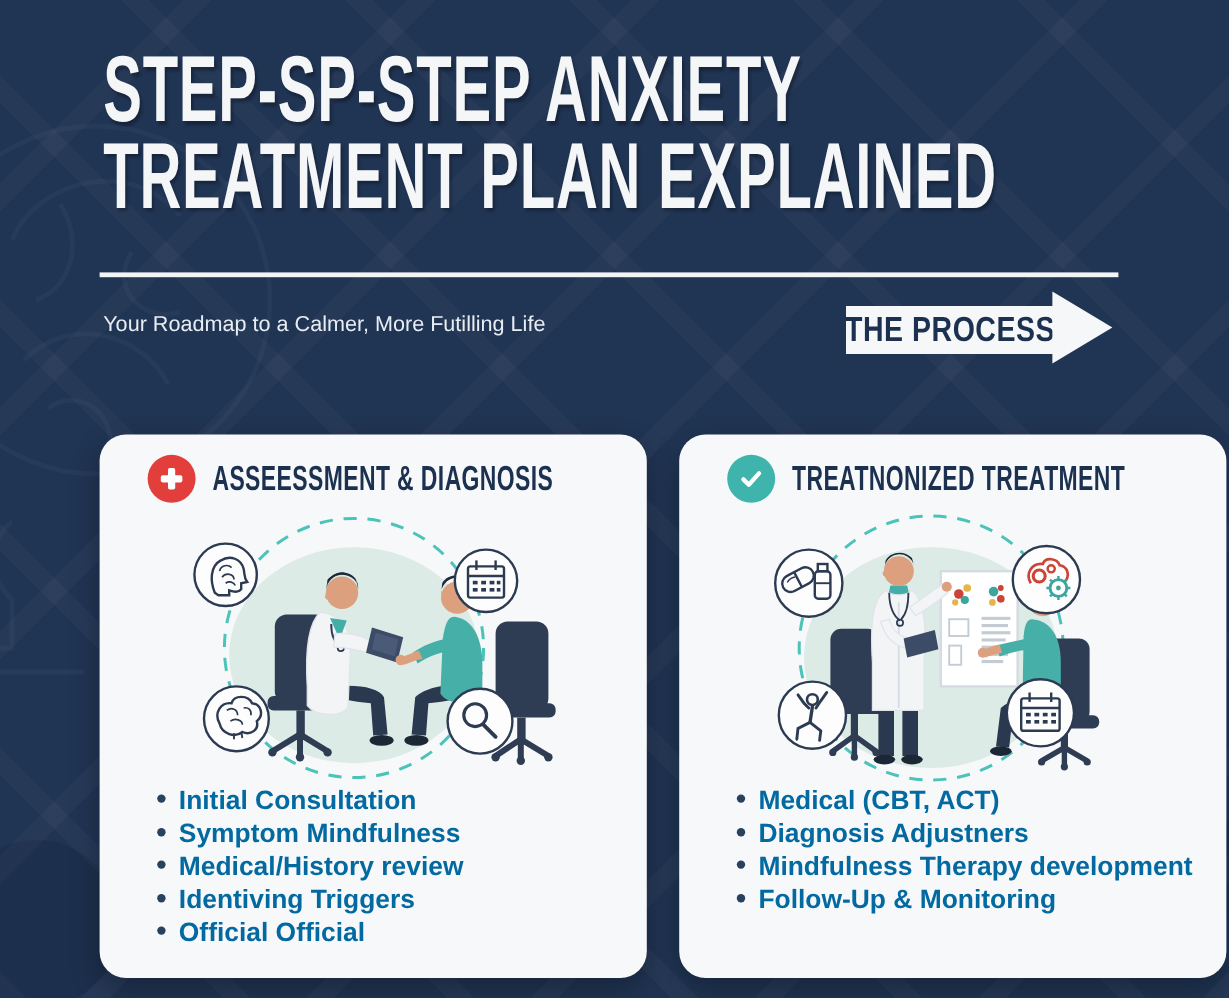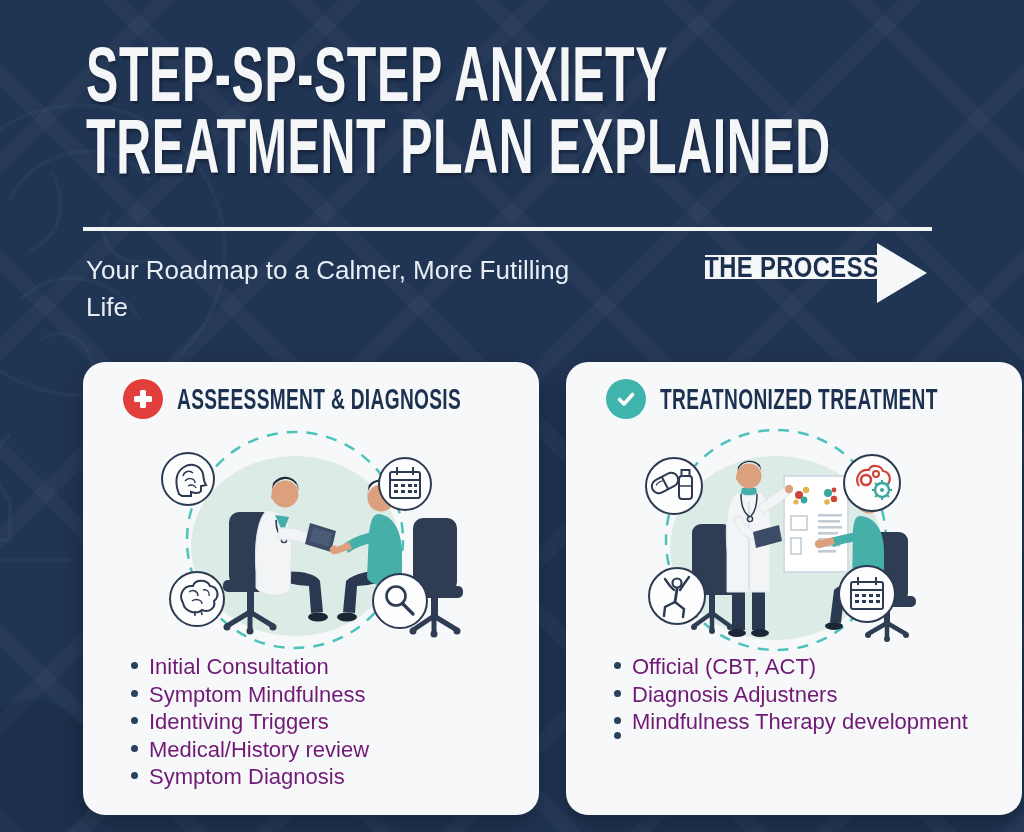--- a/index.html
+++ b/index.html
@@ -20,23 +20,23 @@
   
   .main-title{
     position:absolute;left:86px;top:38px;margin:0;
     font-size:78px;font-weight:bold;line-height:72px;color:#f4f6f8;
     transform:scaleX(0.62);transform-origin:left top;white-space:nowrap;
     letter-spacing:1px;text-shadow:3px 3px 3px rgba(0,0,0,0.28);
   }
   .divider{position:absolute;left:83px;top:227px;width:849px;height:4px;background:#f2f4f6;}
   .subtitle{
     position:absolute;left:86px;top:252px;width:510px;
-    font-size:26px;line-height:37px;color:#e8edf4;
-  }
-  .process-badge{position:absolute;left:705px;top:255px;width:173px;height:24px;
+    font-size:18px;line-height:37px;color:#e8edf4;
+  }
+  .process-badge{position:absolute;left:705px;top:255px;width:173px;height:40px;
     background:#f6f7f9;display:flex;align-items:center;justify-content:center;}
   .process-badge span{
     font-size:29px;font-weight:bold;color:#1c3150;white-space:nowrap;
     transform:scaleX(0.82);transform-origin:center;letter-spacing:0.5px;
   }
   .process-arrowhead{position:absolute;left:877px;top:243px;width:0;height:0;
     border-left:50px solid #f6f7f9;border-top:30px solid transparent;border-bottom:30px solid transparent;}
 
   
   .card{position:absolute;top:362px;width:456px;height:453px;background:#f7f8fa;
@@ -46,21 +46,21 @@
   .card-header{position:absolute;left:40px;top:17px;display:flex;align-items:center;}
   .badge-circle{width:40px;height:40px;border-radius:50%;flex:0 0 40px;
     display:flex;align-items:center;justify-content:center;}
   .card-title{
     margin-left:14px;font-size:29px;font-weight:bold;color:#1c3150;white-space:nowrap;
     transform:scaleX(0.66);transform-origin:left center;letter-spacing:0.5px;flex-shrink:0;
   }
   .scene{position:absolute;left:0;top:58px;width:400px;height:238px;}
   .bullets{position:absolute;left:48px;top:292px;margin:0;padding:0;list-style:none;}
   .bullets li{display:flex;align-items:baseline;height:27.5px;
-    font-size:22px;color:#701a75;}
+    font-size:22px;color:#0369a1;font-weight:bold;}
   .bullet-dot{width:7px;height:7px;border-radius:50%;background:#27415f;
     margin-right:11px;flex:0 0 7px;position:relative;top:-5px;}
 </style>
 </head>
 <body>
 
 <div class="stage">
 
   <div class="bg-blob" style="left:880px;top:560px;width:120px;height:120px;"></div>
   <div class="bg-blob" style="left:960px;top:680px;width:90px;height:90px;"></div>
@@ -192,29 +192,29 @@
       <li>
           <span class="bullet-dot"></span>
           <span>Initial Consultation</span>
         </li>
       <li>
           <span class="bullet-dot"></span>
           <span>Symptom Mindfulness</span>
         </li>
       <li>
           <span class="bullet-dot"></span>
+          <span>Medical/History review</span>
+        </li>
+      <li>
+          <span class="bullet-dot"></span>
           <span>Identiving Triggers</span>
         </li>
       <li>
           <span class="bullet-dot"></span>
-          <span>Medical/History review</span>
-        </li>
-      <li>
-          <span class="bullet-dot"></span>
-          <span>Symptom Diagnosis</span>
+          <span>Official Official</span>
         </li>
     </ul>
   </div>
 
   <div class="card right">
     <div class="card-header">
       <div class="badge-circle" style="background:#3eb4ad;">
         <svg width="22" height="22" viewBox="0 0 22 22">
           <path d="M4.5 11.5 L9 16 L17.5 6.5" fill="none" stroke="#fff" stroke-width="3.6" stroke-linecap="round" stroke-linejoin="round"></path>
         </svg>
@@ -350,29 +350,30 @@
             <rect x="296" y="180" width="4" height="3"></rect>
             <rect x="303" y="180" width="4" height="3"></rect>
             <rect x="310" y="180" width="4" height="3"></rect>
         </g>
       </g>
     </svg>
 
     <ul class="bullets">
       <li>
           <span class="bullet-dot"></span>
-          <span>Official (CBT, ACT)</span>
+          <span>Medical (CBT, ACT)</span>
         </li>
       <li>
           <span class="bullet-dot"></span>
           <span>Diagnosis Adjustners</span>
         </li>
       <li>
           <span class="bullet-dot"></span>
           <span>Mindfulness Therapy development</span>
         </li>
       <li>
           <span class="bullet-dot"></span>
+          <span>Follow-Up &amp; Monitoring</span>
         </li>
     </ul>
   </div>
 
 </div>
 
 </body></html>

